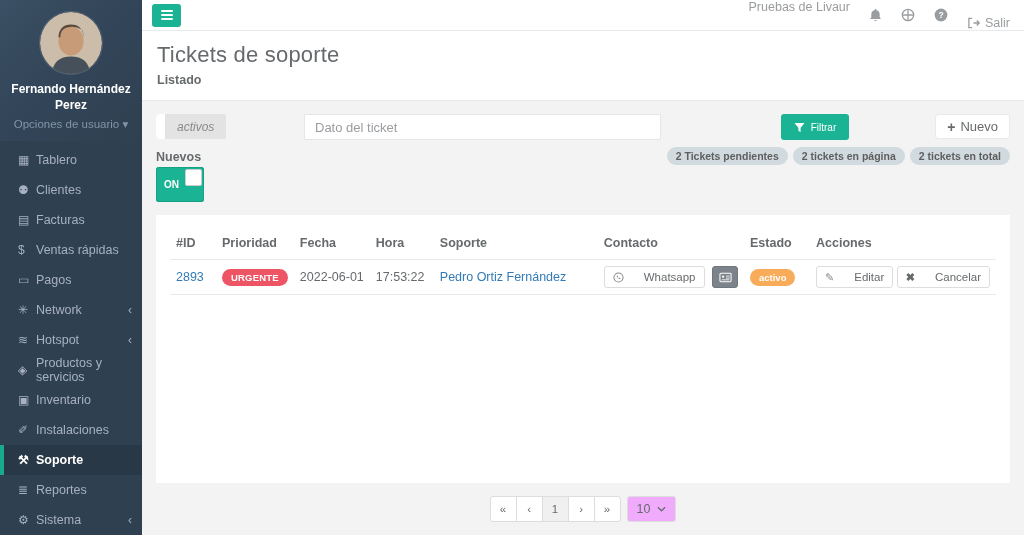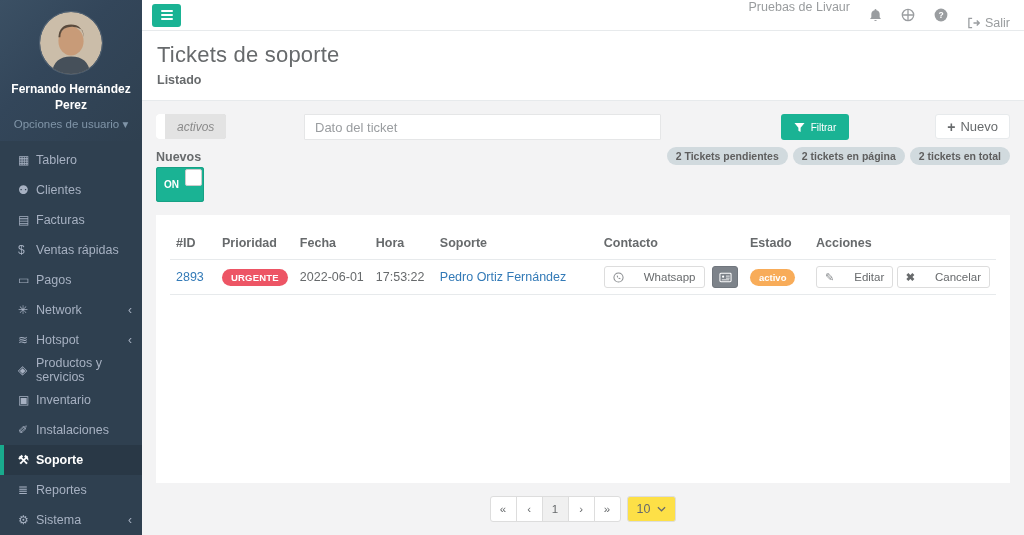--- a/index.html
+++ b/index.html
@@ -70,21 +70,21 @@
   .btn-card { display:inline-flex; align-items:center; justify-content:center; background:#7d838a; border:1px solid #70767d; border-radius:3px; height:22px; width:26px; cursor:pointer; vertical-align:middle; margin-left:4px; }
   .ic { font-style:normal; font-size:11px; color:#8a8d90; }
 
   
   .pagination-row { display:flex; justify-content:center; align-items:center; padding:13px 0; }
   .pager { display:flex; }
   .page-btn { min-width:27px; height:26px; background:#fff; border:1px solid #ddd; color:#676a6c; font-size:11.5px; display:flex; align-items:center; justify-content:center; cursor:pointer; margin-left:-1px; padding:0 8px; }
   .page-btn.first { margin-left:0; border-radius:3px 0 0 3px; }
   .page-btn.last { border-radius:0 3px 3px 0; }
   .page-btn.current { background:#f0f0f0; }
-  .page-size { display:flex; align-items:center; gap:7px; height:26px; background:#fde047; border:1px solid #ddd; border-radius:3px; margin-left:6px; padding:0 9px; font-size:12.5px; color:#676a6c; cursor:pointer; }
+  .page-size { display:flex; align-items:center; gap:7px; height:26px; background:#f0abfc; border:1px solid #ddd; border-radius:3px; margin-left:6px; padding:0 9px; font-size:12.5px; color:#676a6c; cursor:pointer; }
 </style>
 </head>
 <body>
 
 <div class="app">
 
   <aside class="sidebar">
     <div class="profile">
       <div class="avatar-wrap">
         <svg viewBox="0 0 64 64" width="62" height="62">

